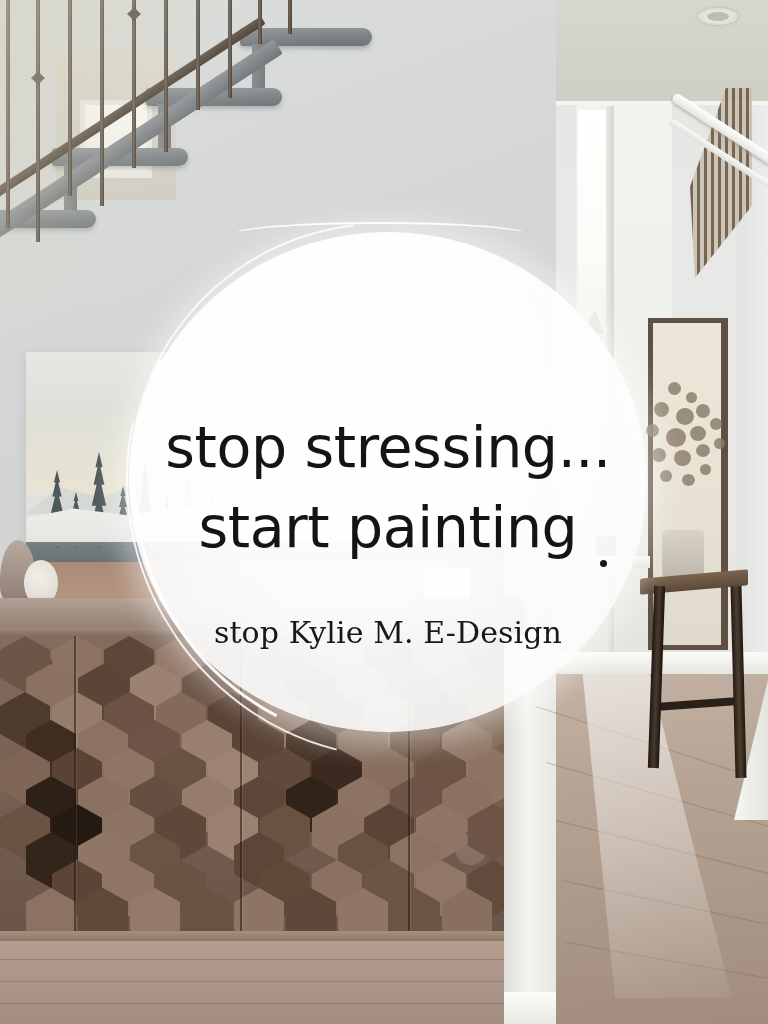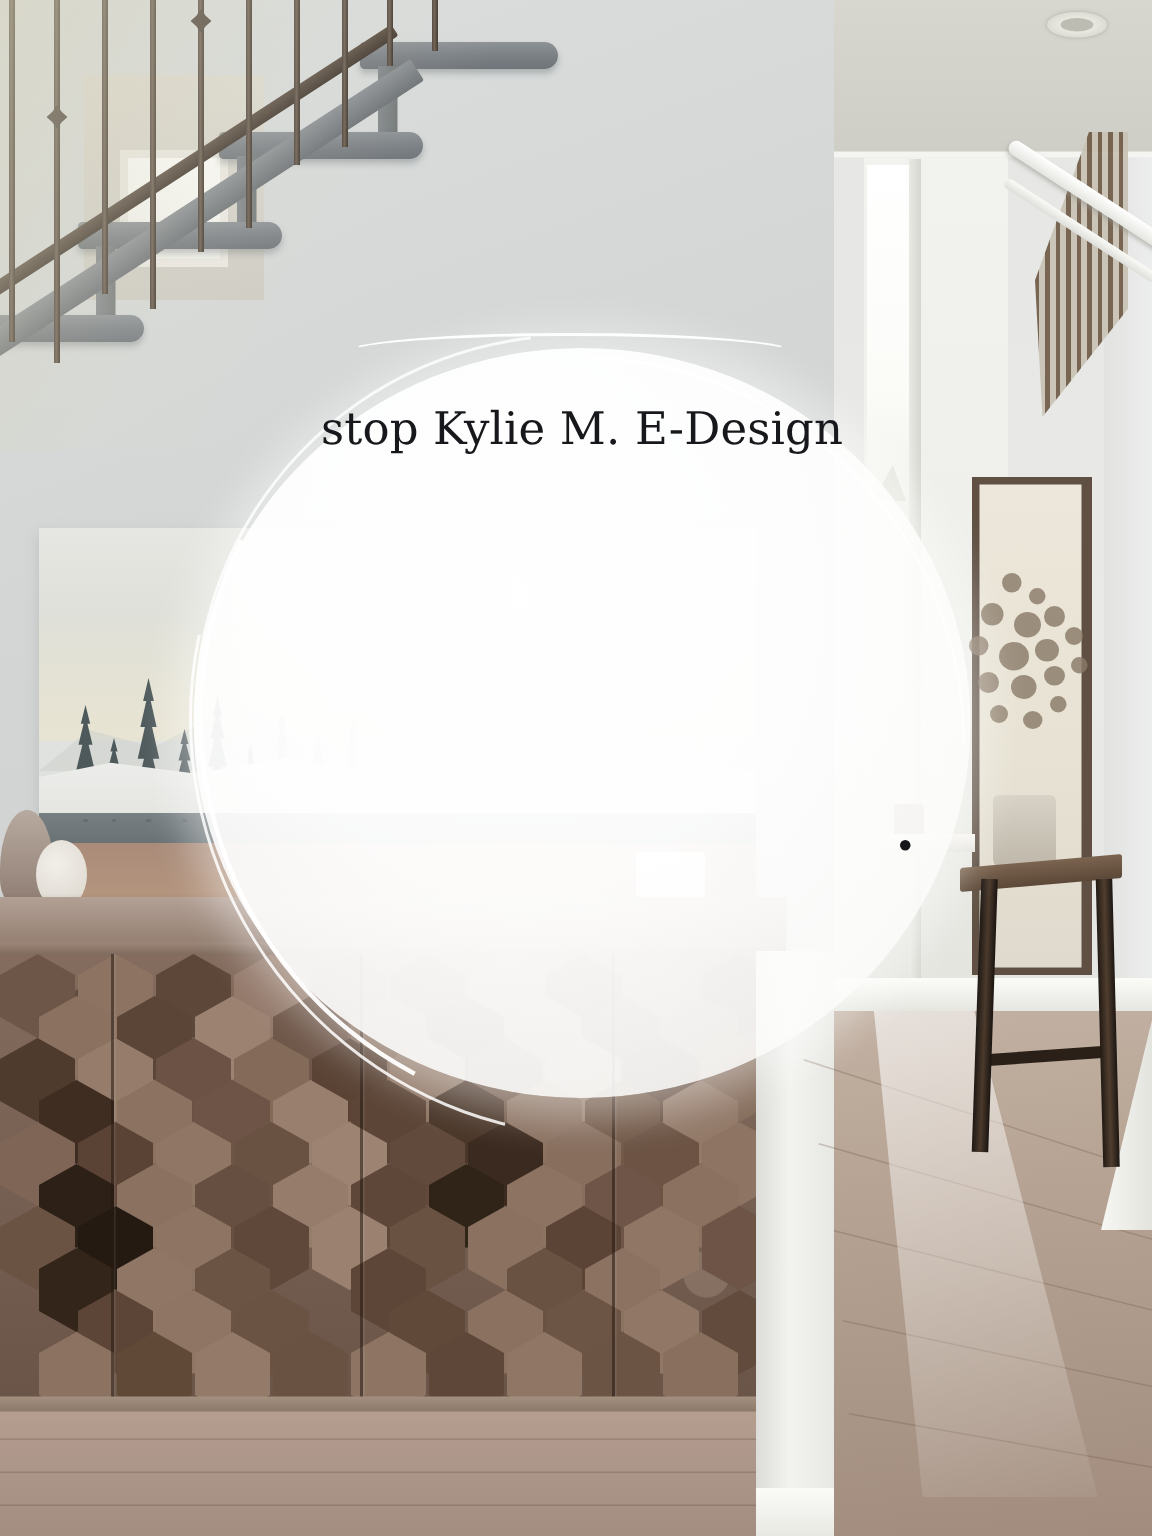--- a/index.html
+++ b/index.html
@@ -661,16 +661,18 @@
     <div class="stroke-arc arc1"></div>
     <div class="stroke-arc arc2"></div>
     <div class="stroke-arc arc3"></div>
     <div class="stroke-arc arc4"></div>
     <div class="arc-top"></div>
   </div>
 
   <div class="dot-accent"></div>
 
   <div class="text-block">
+    <div class="headline hl-1">stop stressing...</div>
+    <div class="headline hl-2">start painting</div>
     <div class="subline">stop Kylie M. E-Design</div>
   </div>
 
 </div>
 
 </body></html>

